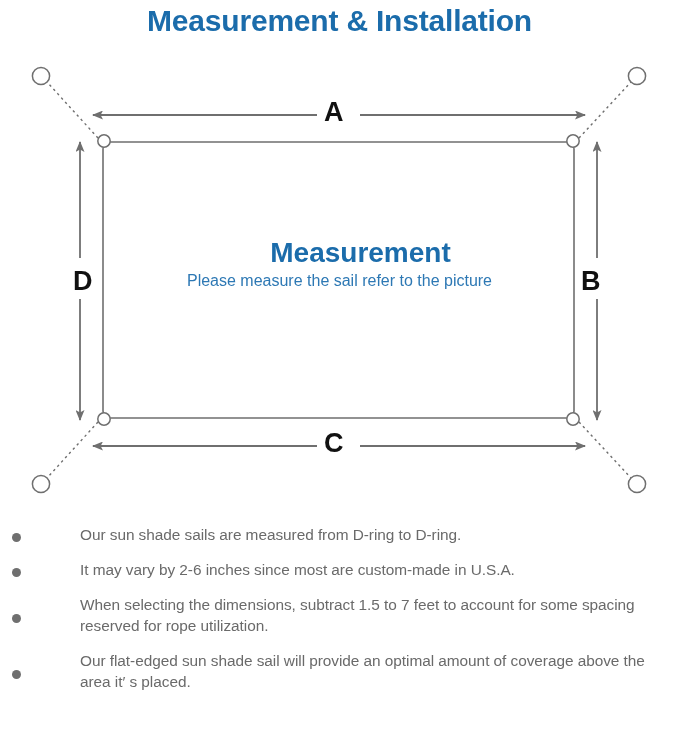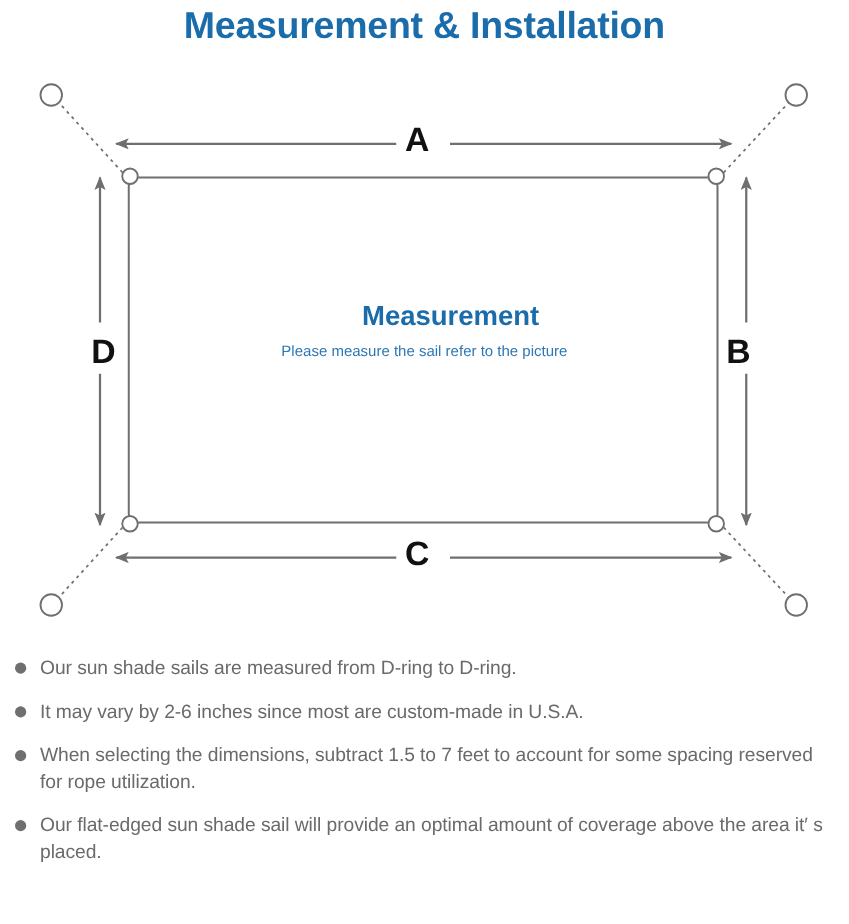--- a/index.html
+++ b/index.html
@@ -51,29 +51,29 @@
   
   .center-block {
     position: absolute;
     left: 0;
     top: 238px;
     width: 679px;
     text-align: center;
     pointer-events: none;
   }
   .center-title {
-    font-size: 22px;
+    font-size: 28px;
     font-weight: bold;
     color: #1b6cab;
     line-height: 30px;
     white-space: nowrap;
     padding-left: 42px;
   }
   .center-sub {
-    font-size: 12px;
+    font-size: 16px;
     font-weight: normal;
     color: #2d78b4;
     line-height: 22px;
     margin-top: 2px;
     white-space: nowrap;
   }
 
   
   .dim {
     position: absolute;
@@ -94,23 +94,24 @@
   
   .notes {
     position: absolute;
     left: 0;
     top: 524px;
     width: 679px;
   }
   .note {
     position: relative;
     display: flex;
-    align-items: flex-start;
+    align-items: center;
     padding: 0 14px 0 12px;
     margin-bottom: 14px;
+    gap: 48px;
   }
   .note-bullet {
     flex: 0 0 auto;
     width: 9px;
     height: 9px;
     border-radius: 50%;
     background: #6f6f6f;
     margin-top: 6px;
     margin-right: 11px;
   }

